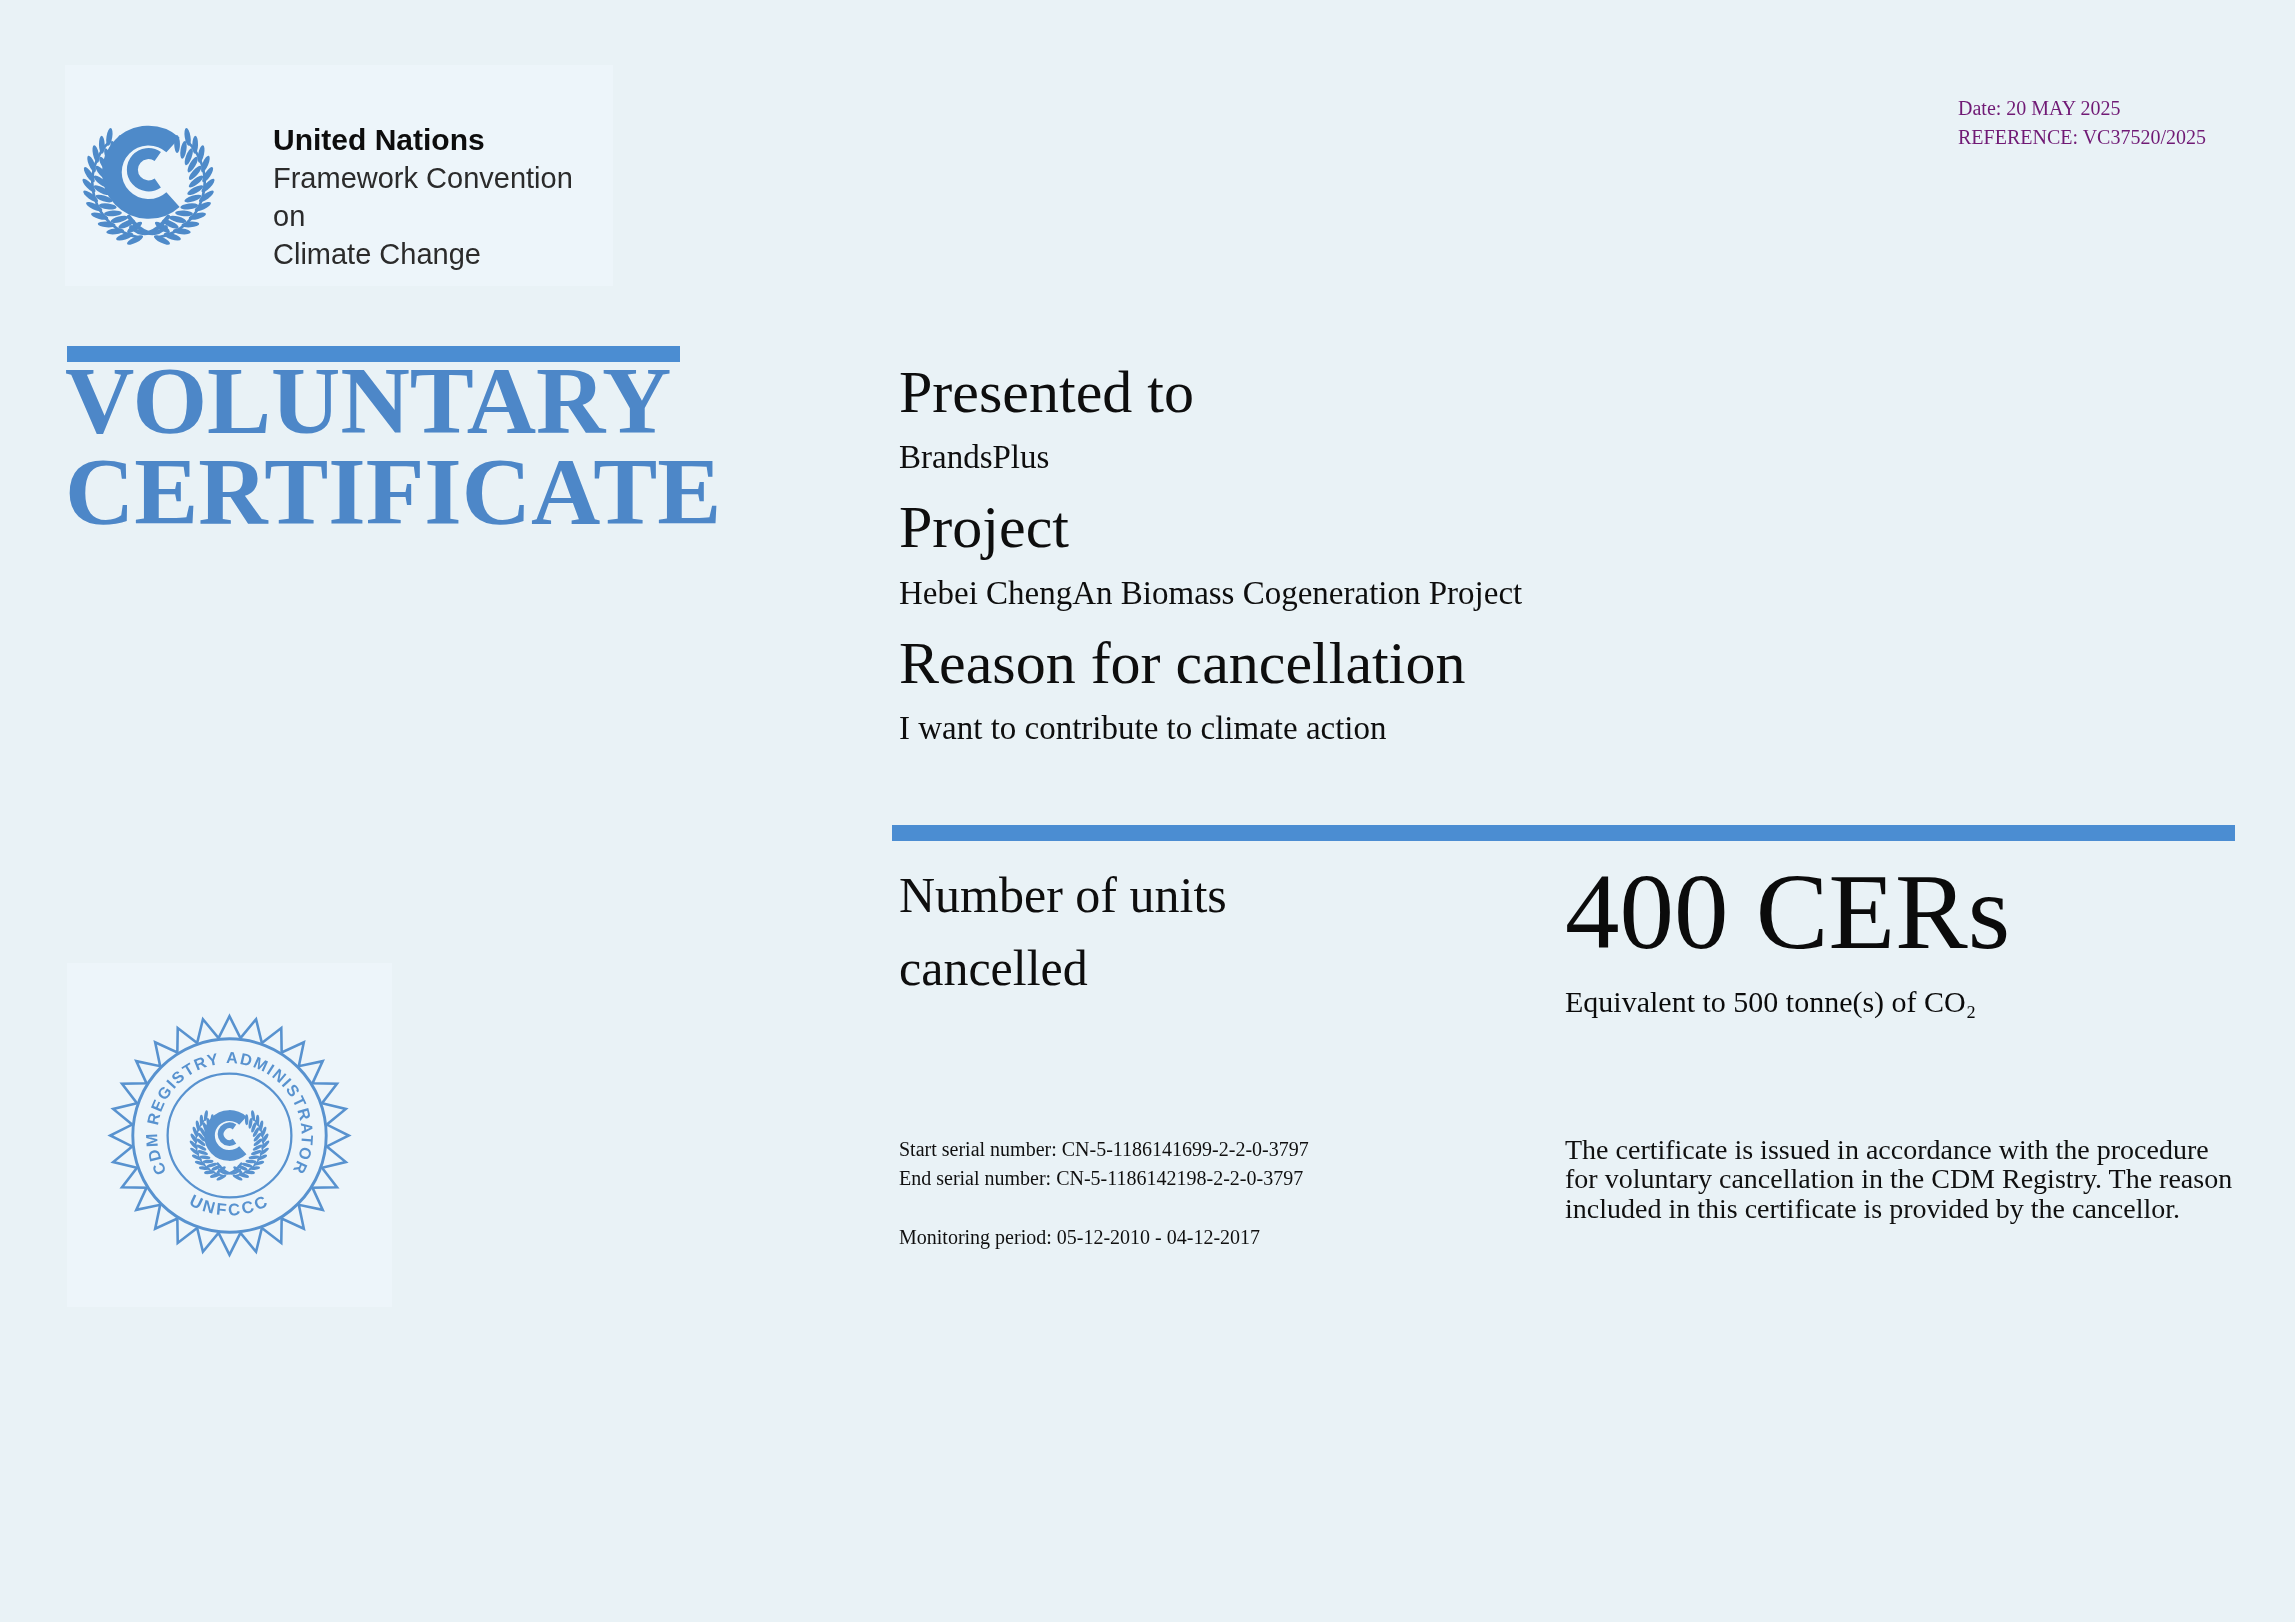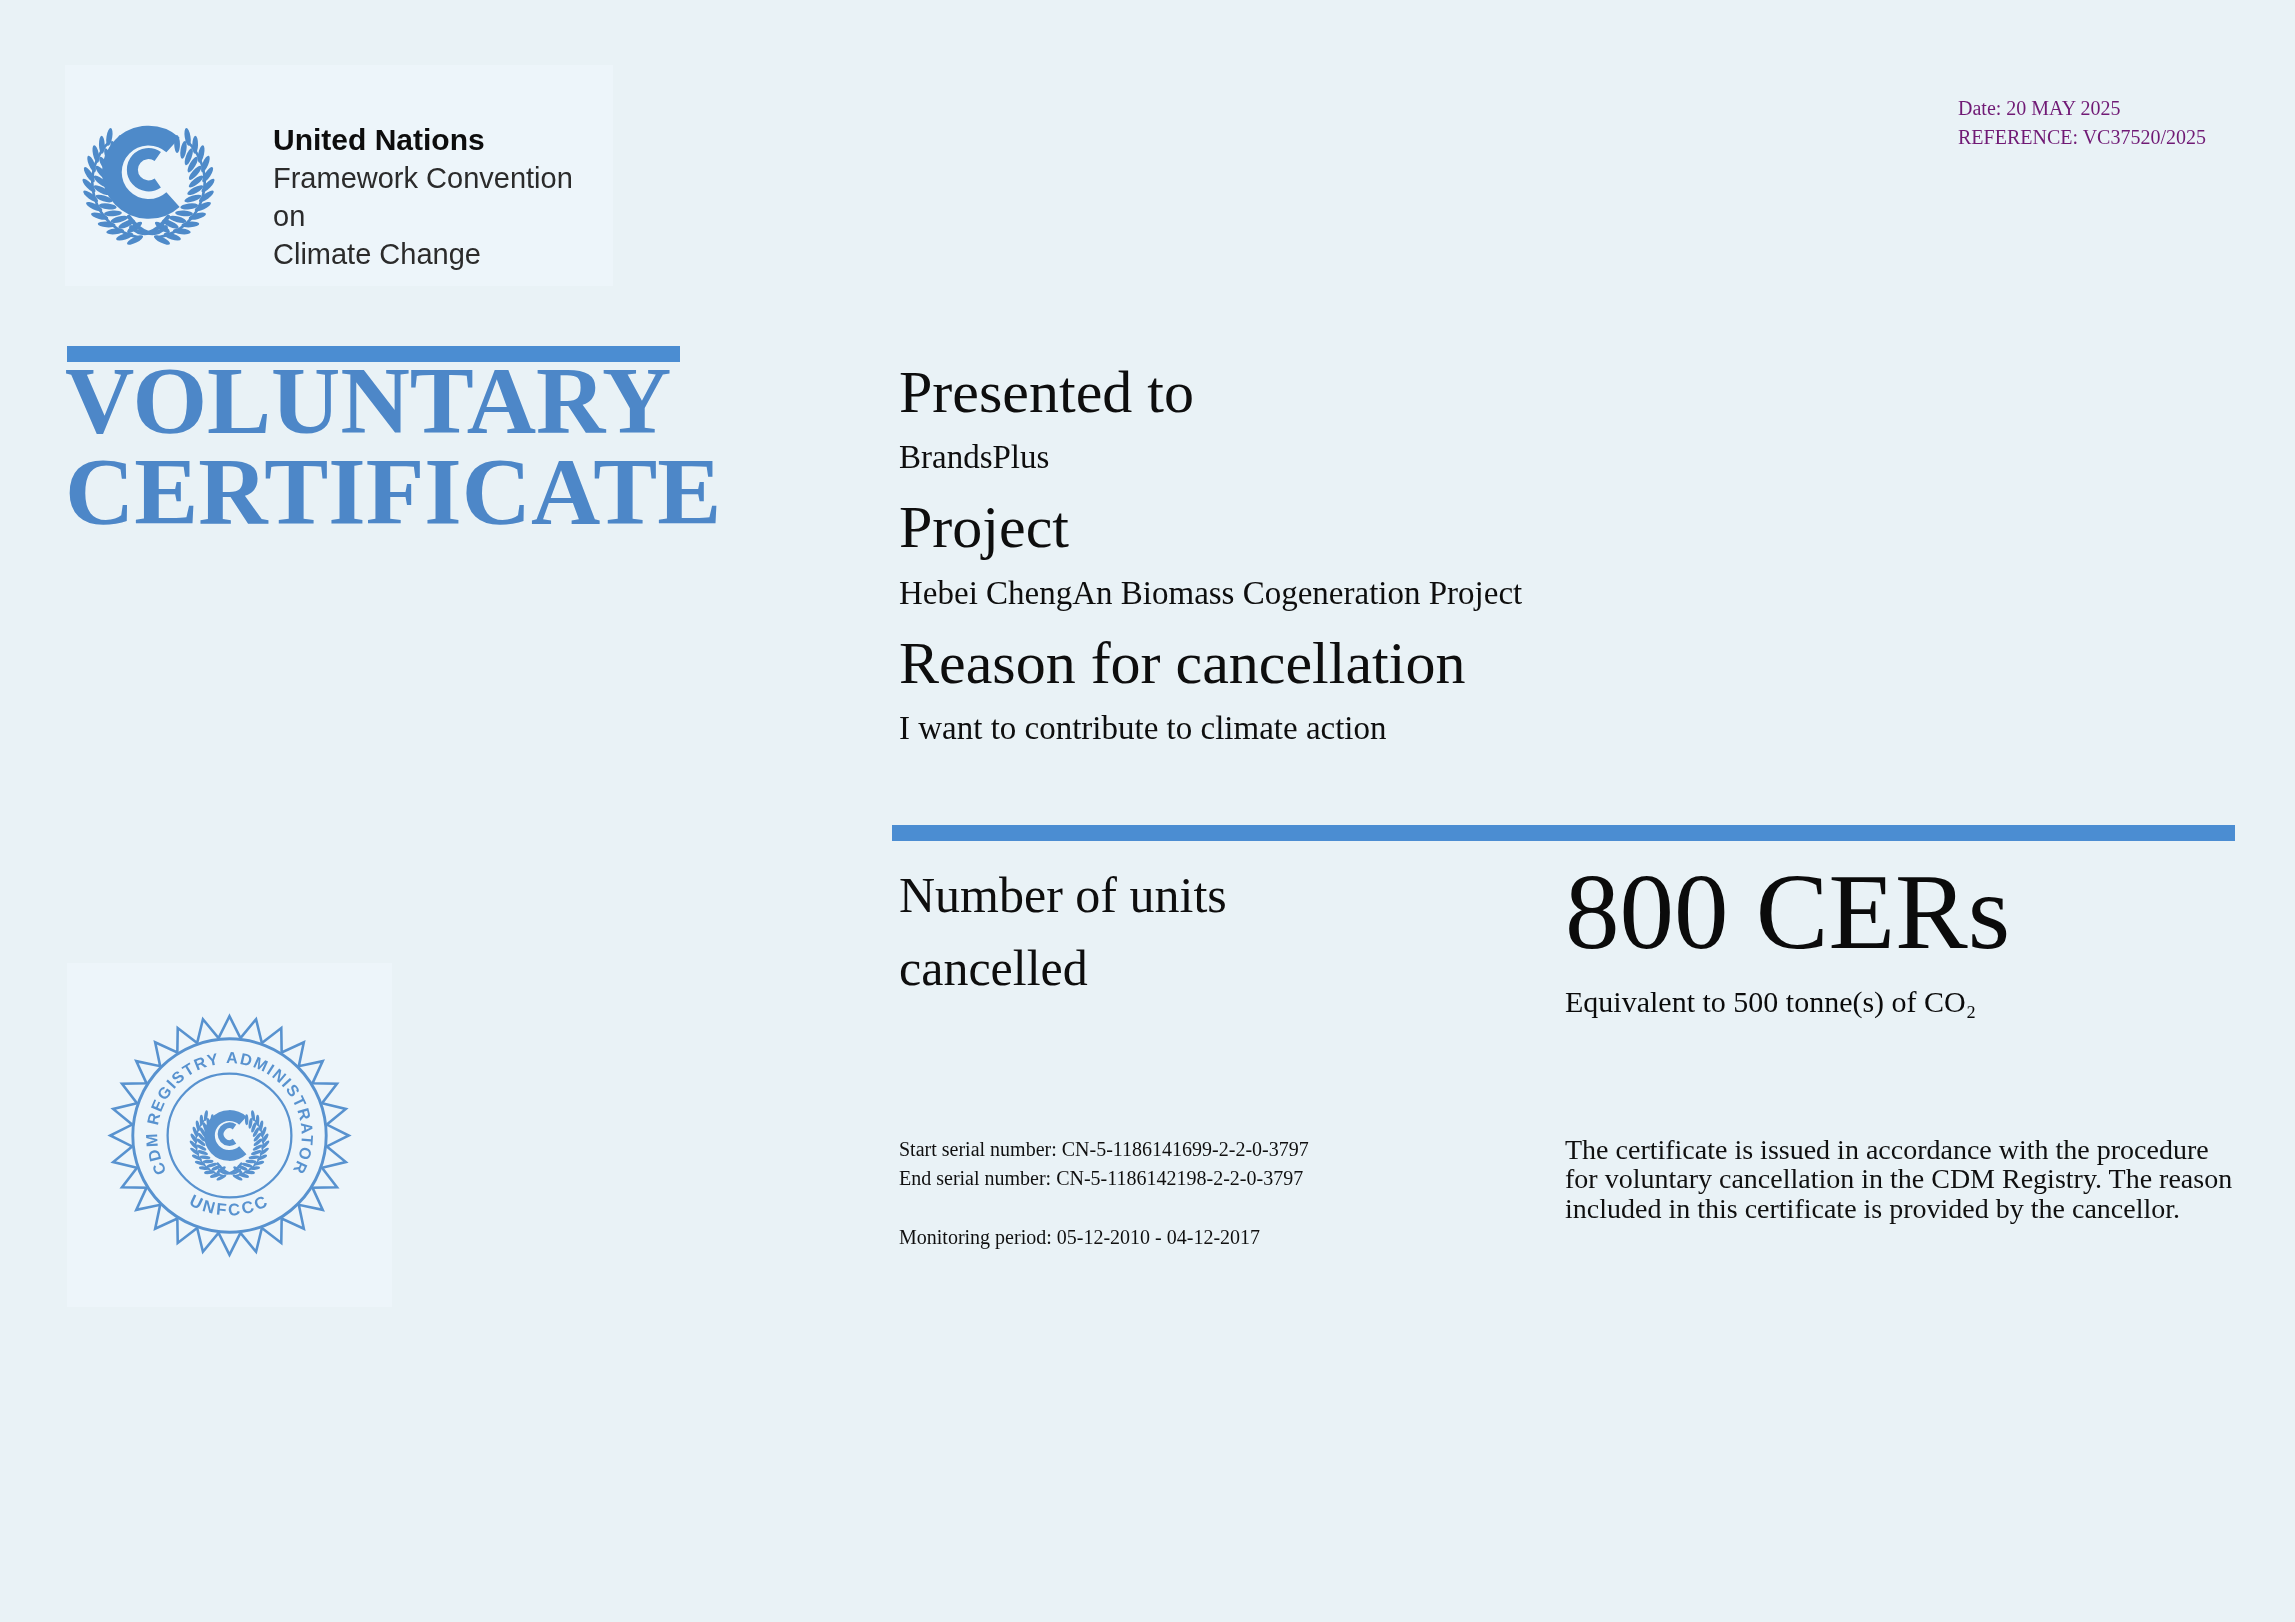--- a/index.html
+++ b/index.html
@@ -142,21 +142,21 @@
     <p class="section-value">BrandsPlus</p>
     <h2 class="section-label">Project</h2>
     <p class="section-value">Hebei ChengAn Biomass Cogeneration Project</p>
     <h2 class="section-label">Reason for cancellation</h2>
     <p class="section-value">I want to contribute to climate action</p>
   </div>
 
   <div class="abs divider-bar"></div>
   <div class="abs units-label">Number of units cancelled</div>
   <div class="abs units-block">
-    <div class="units-value">800 CERs</div>
+    <div class="units-value">400 CERs</div>
     <div class="units-equiv">Equivalent to 500 tonne(s) of CO₂</div>
   </div>
 
   <div class="abs serials">
     <div>Start serial number: CN-5-1186141699-2-2-0-3797</div>
     <div>End serial number: CN-5-1186142198-2-2-0-3797</div>
     <div class="monitoring">Monitoring period: 05-12-2010 - 04-12-2017</div>
   </div>
 
   <div class="abs issuance">The certificate is issued in accordance with the procedure for voluntary cancellation in the CDM Registry. The reason included in this certificate is provided by the cancellor.</div>

